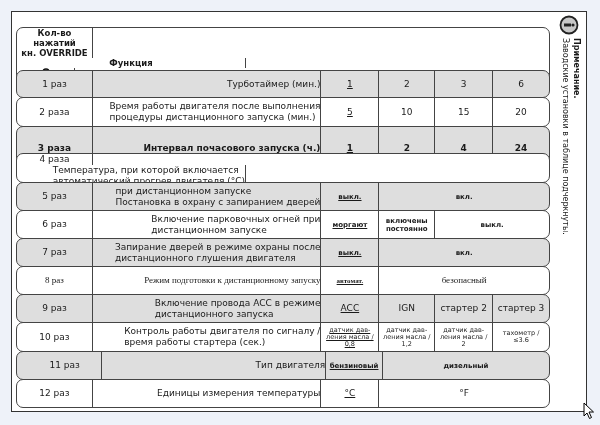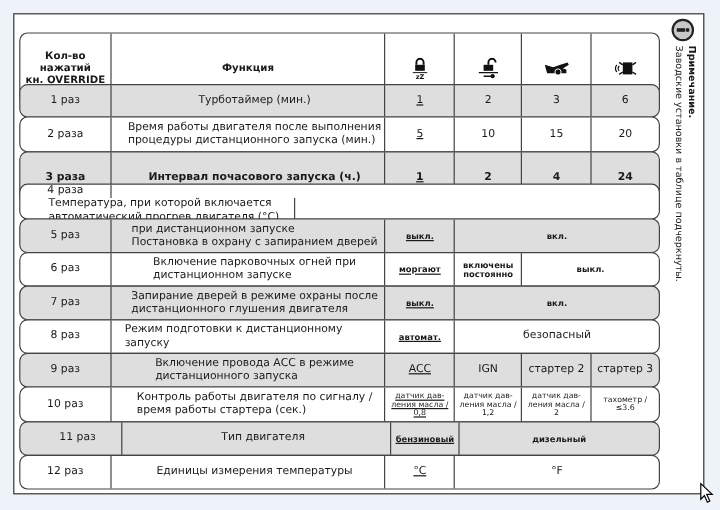--- a/index.html
+++ b/index.html
@@ -21,21 +21,21 @@
   }
   .row.gray { background:#dedede; }
   .row.white { background:#ffffff; }
   .cell {
     box-sizing:border-box; display:flex; align-items:center; justify-content:center;
     text-align:center; font-size:9px; line-height:11px; border-right:1px solid #444;
     height:100%;
   }
   .cell:last-child { border-right:none; }
   .c-n { width:76px; }
-  .c-f { width:229px; justify-content:center; text-align:left; padding-left:11px; }
+  .c-f { width:229px; justify-content:flex-end; text-align:left; padding-left:11px; }
   .c-v { width:58px; }
   .c-v2 { width:56px; }
   .c-v3 { width:58px; }
   .c-v4 { width:56px; }
   .span3 { width:170px; }
   .span2 { width:114px; }
   .u { text-decoration:underline; }
   .b { font-weight:bold; }
   .small { font-size:7px; line-height:8px; font-weight:bold; }
   .tiny { font-size:6.5px; line-height:7px; }
@@ -64,21 +64,21 @@
 
 <div class="note">
   <div class="note-text">
     <div class="b">Примечание.</div>
     <div>Заводские установки в таблице подчеркнуты.</div>
   </div>
 </div>
 
 <div class="tbl">
 
-  <div class="row white hdr" style="top:0;height:60px;">
+  <div class="row white hdr" style="top:0;height:60px;flex-direction:column;">
     <div class="cell c-n">
       <div>
         <div>Кол-во</div>
         <div>нажатий</div>
         <div>кн. OVERRIDE</div>
       </div>
     </div>
     <div class="cell c-f" style="justify-content:center;padding-left:0;">Функция</div>
     <div class="cell c-v icon">
       <svg width="14" height="18" viewBox="0 0 14 18">
@@ -192,21 +192,21 @@
     <div class="cell c-f">
         <div>
           <div>Запирание дверей в режиме охраны после</div>
           <div>дистанционного глушения двигателя</div>
         </div>
       </div>
     <div class="cell c-v u small">выкл.</div>
     <div class="cell span3 small">вкл.</div>
   </div>
 
-  <div class="row white" style="top:239px;height:29px;">
+  <div class="row white" style="top:239px;height:29px;font-family:Liberation Serif, serif;">
     <div class="cell c-n">8 раз</div>
     <div class="cell c-f">
         <span>Режим подготовки к дистанционному запуску</span>
       </div>
     <div class="cell c-v u small">автомат.</div>
     <div class="cell span3">безопасный</div>
   </div>
 
   <div class="row gray" style="top:267px;height:29px;">
     <div class="cell c-n">9 раз</div>

